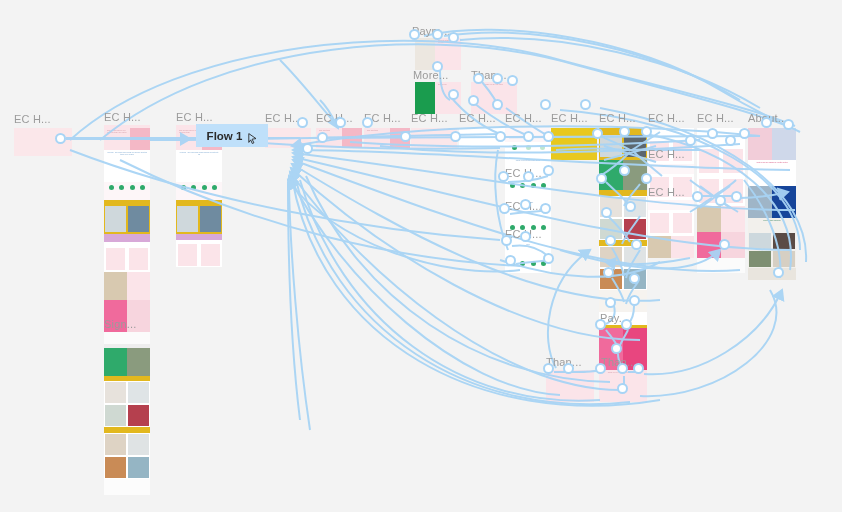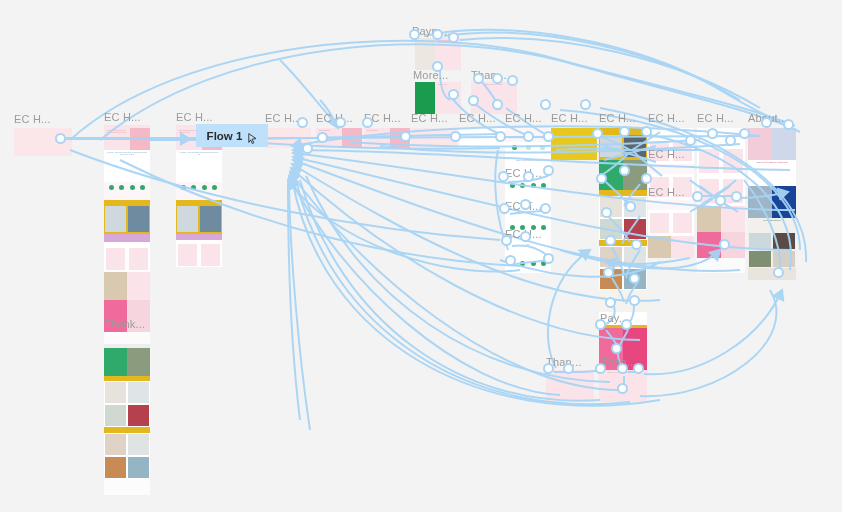--- a/index.html
+++ b/index.html
@@ -627,21 +627,21 @@
       <div class="flabel" style="left: 697px; top: 112px;">EC H...</div>
       <div class="flabel" style="left: 748px; top: 112px;">About...</div>
       <div class="flabel" style="left: 412px; top: 25px;">Paym...</div>
       <div class="flabel" style="left: 413px; top: 69px;">More...</div>
       <div class="flabel" style="left: 471px; top: 69px;">Than...</div>
       <div class="flabel" style="left: 505px; top: 167px;">EC H...</div>
       <div class="flabel" style="left: 505px; top: 200px;">EC H...</div>
       <div class="flabel" style="left: 505px; top: 228px;">EC H...</div>
       <div class="flabel" style="left: 648px; top: 148px;">EC H...</div>
       <div class="flabel" style="left: 648px; top: 186px;">EC H...</div>
-      <div class="flabel" style="left: 104px; top: 318px;">Thank...</div>
+      <div class="flabel" style="left: 104px; top: 318px;">Sign...</div>
       <div class="flabel" style="left: 600px; top: 312px;">Pay...</div>
       <div class="flabel" style="left: 546px; top: 356px;">Than...</div>
       <div class="flabel" style="left: 601px; top: 356px;">Than...</div>
     </div>
 
   <div id="flowbadge" style="background: rgb(191, 224, 250);">
     <span class="ftxt">Flow 1</span>
     <span class="fcur">
       <svg width="9" height="11" viewBox="0 0 9 11" xmlns="http://www.w3.org/2000/svg">
         <path d="M0.8,0.6 L8,5.6 L4.1,6.2 L5.9,9.8 L4.3,10.5 L2.6,6.9 L0.8,9.4 Z" fill="none" stroke="#2b2b2b" stroke-width="0.9" stroke-linejoin="round"></path>

